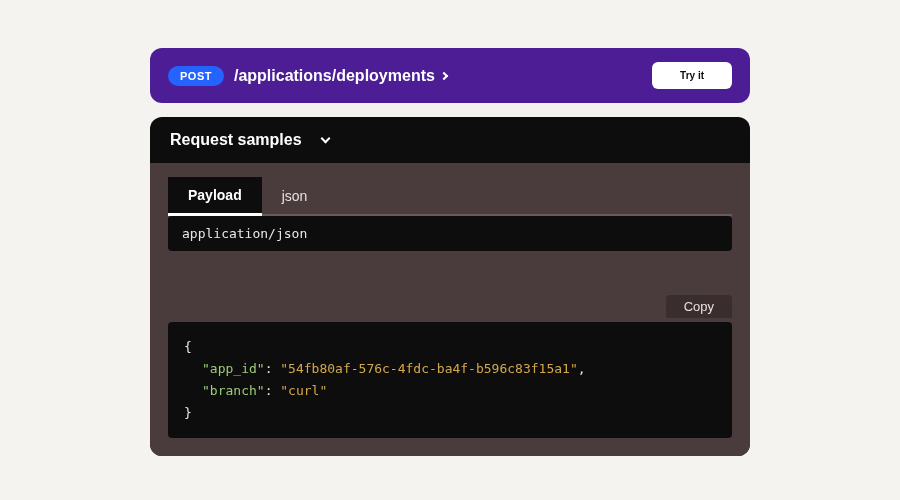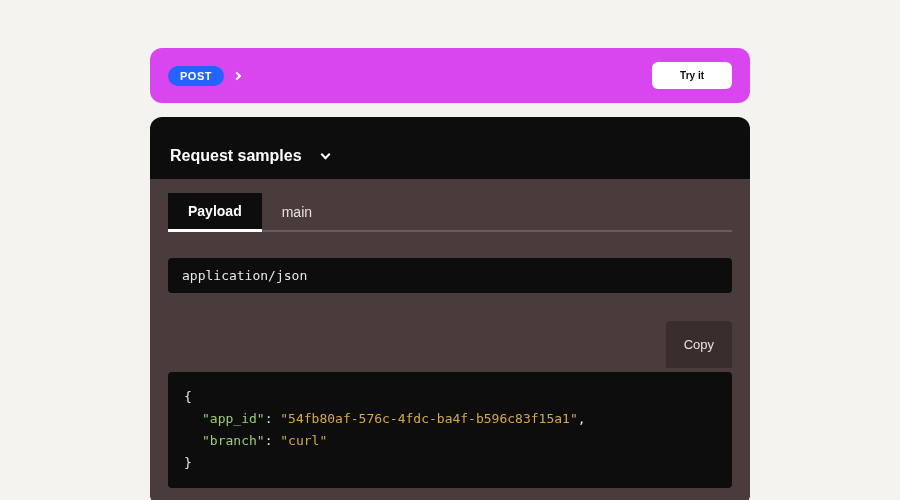--- a/index.html
+++ b/index.html
@@ -8,21 +8,21 @@
       box-sizing: border-box;
     }
     body {
       background: #f5f3f0;
       font-family: -apple-system, BlinkMacSystemFont, "Segoe UI", sans-serif;
       width: 900px;
       height: 500px;
       padding: 48px 150px 30px 150px;
     }
     .endpoint-bar {
-      background: #d946ef;
+      background: #4c1d95;
       border-radius: 12px;
       padding: 14px 18px;
       display: flex;
       align-items: center;
       gap: 10px;
       margin-bottom: 14px;
     }
     .method-badge {
       background: #2563ff;
       color: #fff;
@@ -66,39 +66,38 @@
     }
     .samples-header {
       padding: 14px 20px;
       display: flex;
       align-items: center;
       gap: 20px;
       color: #fff;
       font-size: 16px;
       font-weight: 700;
       cursor: pointer;
-      margin-top: 16px;
     }
     .chevron-down {
       display: inline-block;
       width: 7px;
       height: 7px;
       border-right: 2px solid #fff;
       border-bottom: 2px solid #fff;
       transform: rotate(45deg);
       margin-top: -3px;
     }
     .samples-body {
       background: #4a3c3c;
       padding: 14px 18px 18px 18px;
     }
     .tabs {
       display: flex;
       border-bottom: 2px solid #6b5a5a;
-      margin-bottom: 26px;
+      margin-bottom: 0;
     }
     .tab {
       padding: 10px 20px;
       color: #e8e0e0;
       font-size: 14px;
       font-weight: 500;
       cursor: pointer;
       border: none;
       background: transparent;
       white-space: nowrap;
@@ -113,33 +112,33 @@
       border-bottom: 3px solid #fff;
       margin-bottom: -2px;
     }
     .content-type-bar {
       background: #0d0d0d;
       color: #e8e8e8;
       font-family: "Menlo", "Monaco", monospace;
       font-size: 13px;
       padding: 10px 14px;
       border-radius: 4px;
-      margin-bottom: 28px;
+      margin-bottom: 44px;
     }
     .copy-row {
       display: flex;
       justify-content: flex-end;
       margin-bottom: 4px;
     }
     .copy-btn {
       background: #3a2d2d;
       color: #e8e0e0;
       border: none;
       font-size: 13px;
-      padding: 16px 18px;
+      padding: 4px 18px;
       border-radius: 4px 4px 0 0;
       cursor: pointer;
     }
     .code-block {
       background: #0d0d0d;
       border-radius: 4px;
       padding: 14px 16px;
       font-family: "Menlo", "Monaco", monospace;
       font-size: 13px;
       line-height: 1.7;
@@ -149,34 +148,35 @@
     .code-block .str { color: #d4a84b; }
     .code-block .punct { color: #e8e8e8; }
     .indent { padding-left: 18px; display: block; }
   </style>
 </head>
 <body>
 
 <div class="endpoint-bar">
   <span class="method-badge">POST</span>
   <span class="endpoint-path">
+    <span>/applications/deployments</span>
     <span class="chevron-right"></span>
   </span>
   <button class="try-it-btn">Try it</button>
 </div>
 
 <div class="samples-panel">
   <div class="samples-header">
     <span>Request samples</span>
     <span class="chevron-down"></span>
   </div>
   <div class="samples-body">
     <div class="tabs">
       <button class="tab active">Payload</button>
-      <button class="tab">main</button>
+      <button class="tab">json</button>
     </div>
     <div class="content-type-bar">application/json</div>
     <div class="copy-row">
       <button class="copy-btn">Copy</button>
     </div>
     <div class="code-block">
       <span class="punct">{</span>
       <span class="indent"><span class="key">"<span>app_id</span>"</span><span class="punct">: </span><span class="str">"<span>54fb80af-576c-4fdc-ba4f-b596c83f15a1</span>"</span><span class="punct">,</span></span>
       <span class="indent"><span class="key">"<span>branch</span>"</span><span class="punct">: </span><span class="str">"<span>curl</span>"</span></span>
       <span class="punct">}</span>

